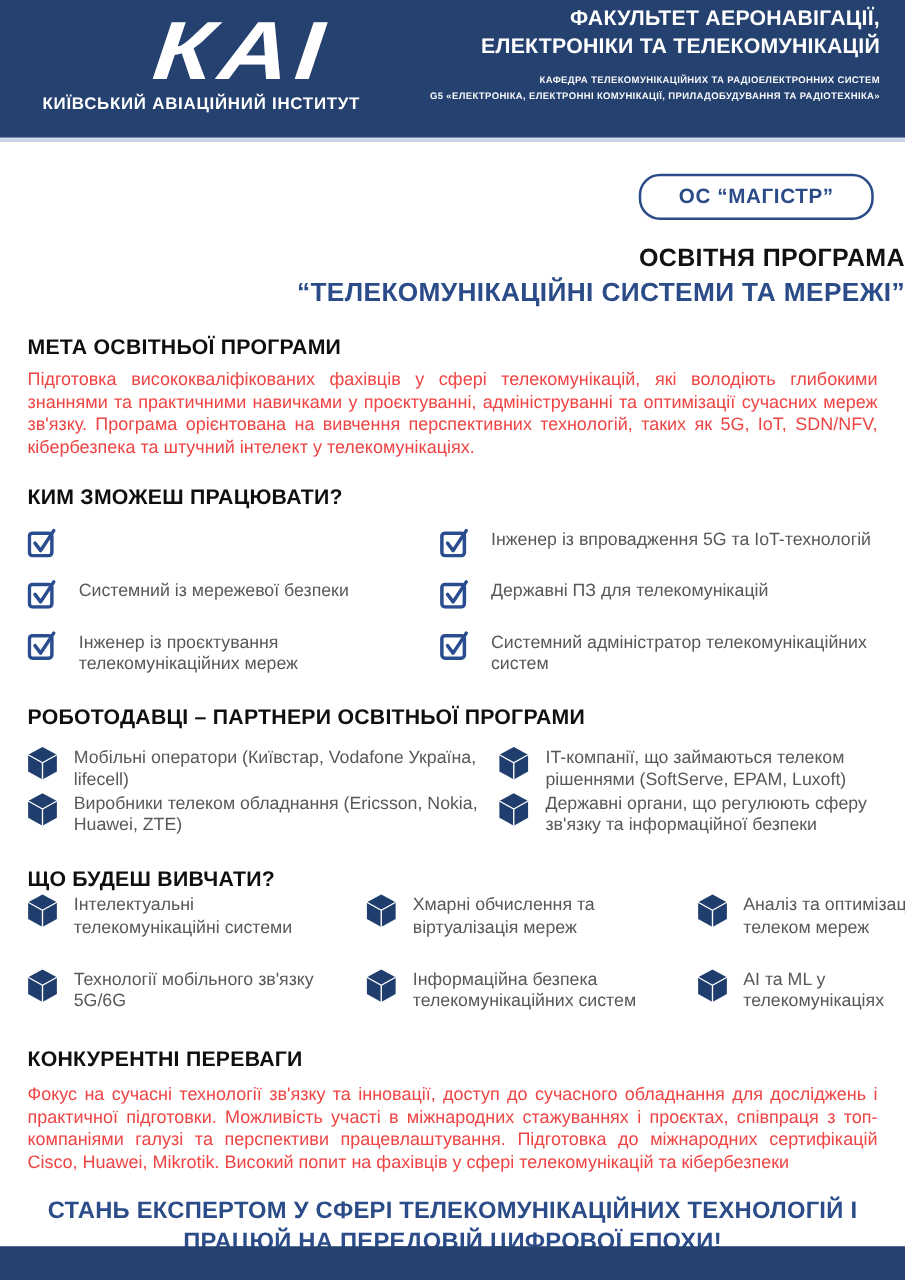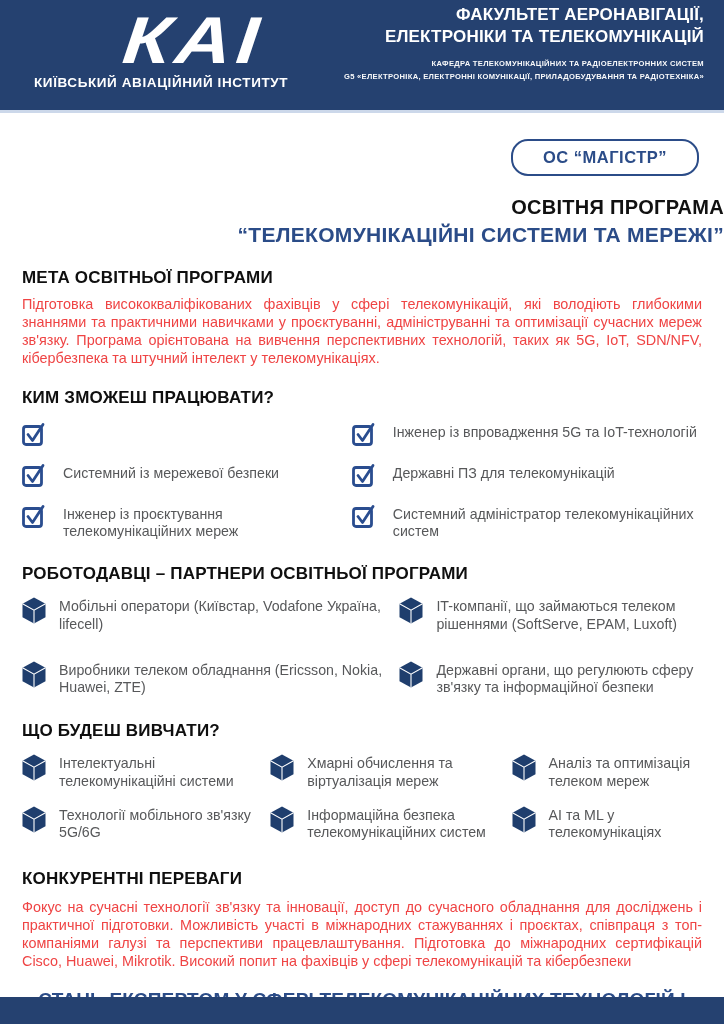--- a/index.html
+++ b/index.html
@@ -30,30 +30,30 @@
   .content { padding:0 22px; }
   .sec-h { color:#0f0f0f; font-size:17px; font-weight:bold; letter-spacing:0.2px; }
   .para { color:#ef4444; font-size:14.4px; line-height:1.26; text-align:justify; }
 
   .goal-h { margin-top:21px; }
   .goal-p { margin-top:7px; }
 
   
   .careers-h { margin-top:20px; }
   .grid2 { display:grid; grid-template-columns:48.5% 51.5%; row-gap:17px; margin-top:14px; }
-  .grid2-emp { display:grid; grid-template-columns:55.5% 44.5%; row-gap:27px; margin-top:12px; }
+  .grid2-emp { display:grid; grid-template-columns:55.5% 44.5%; row-gap:0; margin-top:12px; }
   .item { display:flex; align-items:flex-start; }
   .item .txt { color:#57585a; font-size:14.2px; line-height:1.22; padding-top:2px; }
   .chk-wrap { flex:0 0 26px; margin-right:15px; }
   .cube-wrap { flex:0 0 24px; margin-right:13px; margin-top:1px; }
 
   
   .emp-h { margin-top:24px; }
   .study-h { margin-top:25px; }
-  .grid3 { display:grid; grid-template-columns:36.5% 35.5%; grid-auto-columns:28%; row-gap:15px; margin-top:12px; }
+  .grid3 { display:grid; grid-template-columns:36.5% 35.5%; grid-auto-columns:28%; row-gap:15px; margin-top:0;gap:23px; }
   .grid3 .c3 { grid-column:3; }
 
   
   .adv-h { margin-top:27px; }
   .adv-p { margin-top:9px; }
 
   
   .cta { margin-top:17px; text-align:center; color:#2b4c88; font-size:19px; font-weight:bold; line-height:1.32; letter-spacing:0.2px; }
 
   

